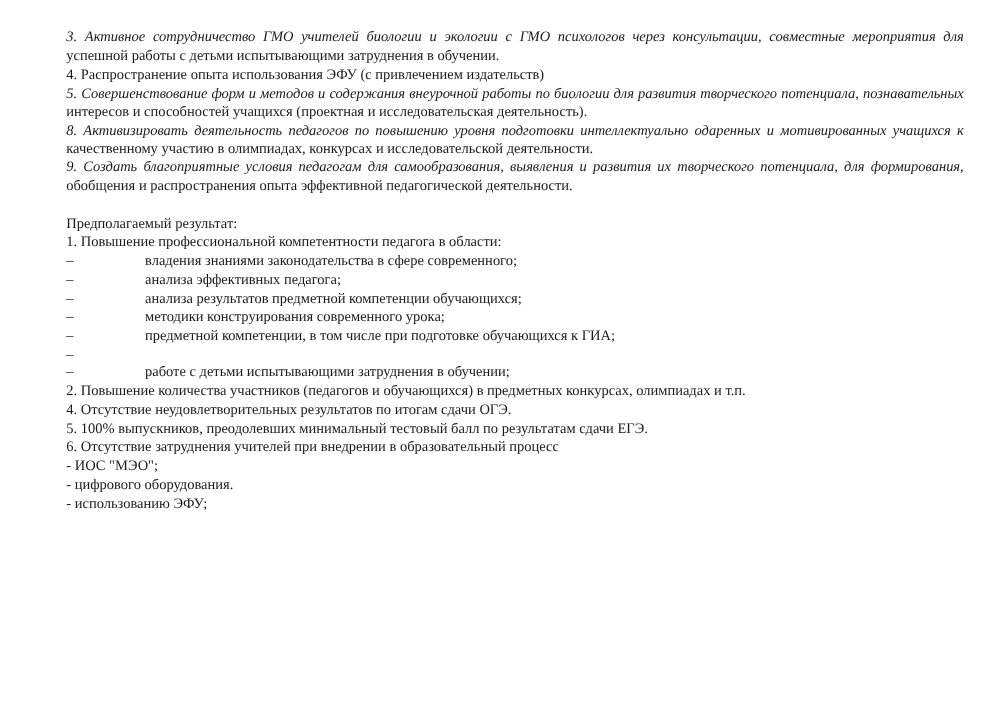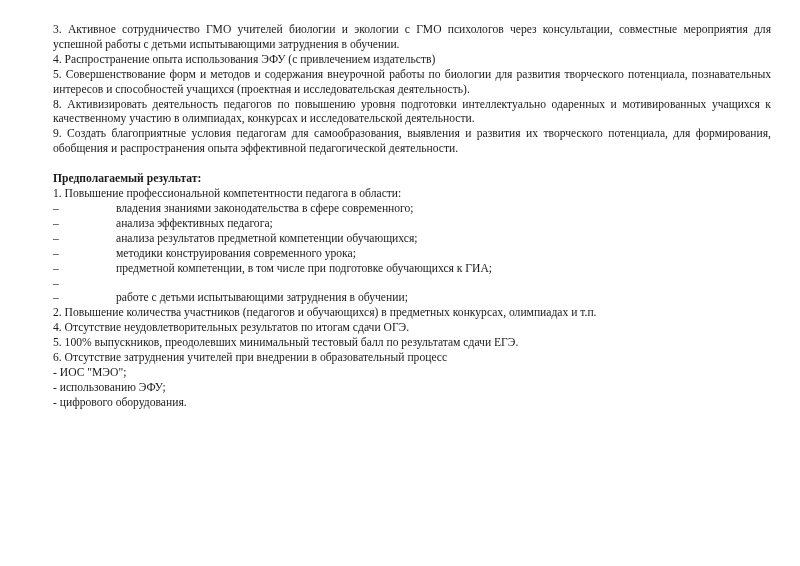--- a/index.html
+++ b/index.html
@@ -3,23 +3,23 @@
 <meta charset="utf-8">
 <style>
   html, body { margin: 0; padding: 0; background: #ffffff; }
   body { width: 800px; height: 566px; overflow: hidden; position: relative; }
   .page {
     position: absolute; left: 53px; top: 23px; width: 718px;
     font-family: "Liberation Serif", "DejaVu Serif", serif;
     font-size: 11.6px; line-height: 14.9px; color: #1a1a1a;
   }
   .p { margin: 0; }
-  .jl { text-align: justify; text-align-last: justify; }
+  .jl { text-align: justify; text-align-last: justify; font-style: italic; }
   .gap { height: 15px; }
-  .heading { font-weight: bold; margin: 0; }
+  .heading { font-weight: normal; margin: 0; }
   .dash-row { display: flex; margin: 0; }
   .dash-row .dash { width: 63px; flex: 0 0 63px; }
 </style>
 </head>
 <body>
 
 <div class="page">
 
   <section>
     <p class="p jl">3.  Активное сотрудничество ГМО учителей биологии и экологии с ГМО психологов через консультации, совместные мероприятия для</p>
@@ -65,17 +65,17 @@
     <div class="dash-row">
       <span class="dash">–</span>
       <span>работе с детьми испытывающими затруднения в обучении;</span>
     </div>
 
     <p class="p">2. Повышение количества участников (педагогов и обучающихся) в предметных конкурсах, олимпиадах и т.п.</p>
     <p class="p">4. Отсутствие неудовлетворительных результатов по итогам сдачи ОГЭ.</p>
     <p class="p">5. 100% выпускников, преодолевших минимальный тестовый балл по результатам сдачи ЕГЭ.</p>
     <p class="p">6. Отсутствие затруднения учителей при внедрении в образовательный процесс</p>
     <p class="p">- ИОС "МЭО";</p>
+    <p class="p">- цифрового оборудования.</p>
     <p class="p">- использованию ЭФУ;</p>
-    <p class="p">- цифрового оборудования.</p>
   </section>
 
 </div>
 
 </body></html>

